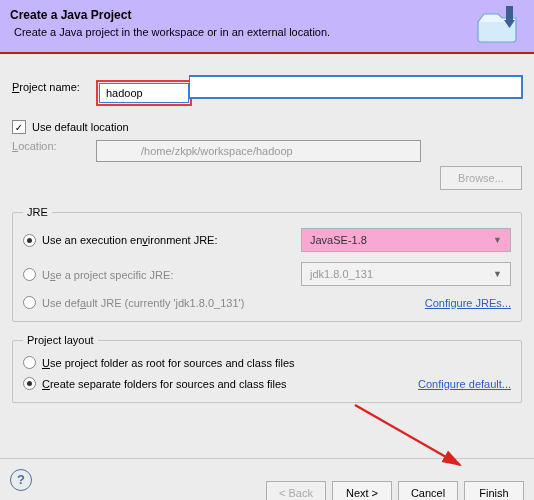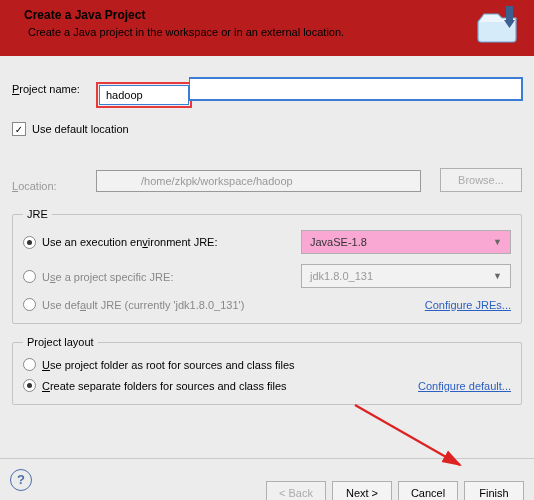--- a/index.html
+++ b/index.html
@@ -6,23 +6,23 @@
     body {
       font-family: Arial, sans-serif;
       font-size: 11px;
       background: #ececec;
       width: 534px;
       height: 500px;
       overflow: hidden;
       position: relative;
     }
     .header-bar {
-      background: #b91c1c;
-      padding: 8px 10px 14px 24px;
-      border-bottom: 4px solid #b91c1c;
+      background: #c4b5fd;
+      padding: 8px 10px 14px 10px;
+      border-bottom: 2px solid #b91c1c;
       position: relative;
     }
     .header-title {
       font-weight: bold;
       font-size: 12px;
       color: #000;
       margin-bottom: 4px;
     }
     .header-subtitle {
       font-size: 11px;
@@ -34,21 +34,21 @@
       right: 12px;
       top: 4px;
       width: 48px;
       height: 42px;
     }
     .content {
       padding: 14px 12px;
     }
     .row {
       display: flex;
-      align-items: flex-end;
+      align-items: flex-start;
       margin-bottom: 10px;
     }
     .label {
       font-size: 11px;
       color: #000;
       margin-right: 6px;
       width: 78px;
     }
     .label-disabled { color: #999; }
     .underline-char { text-decoration: underline; }

